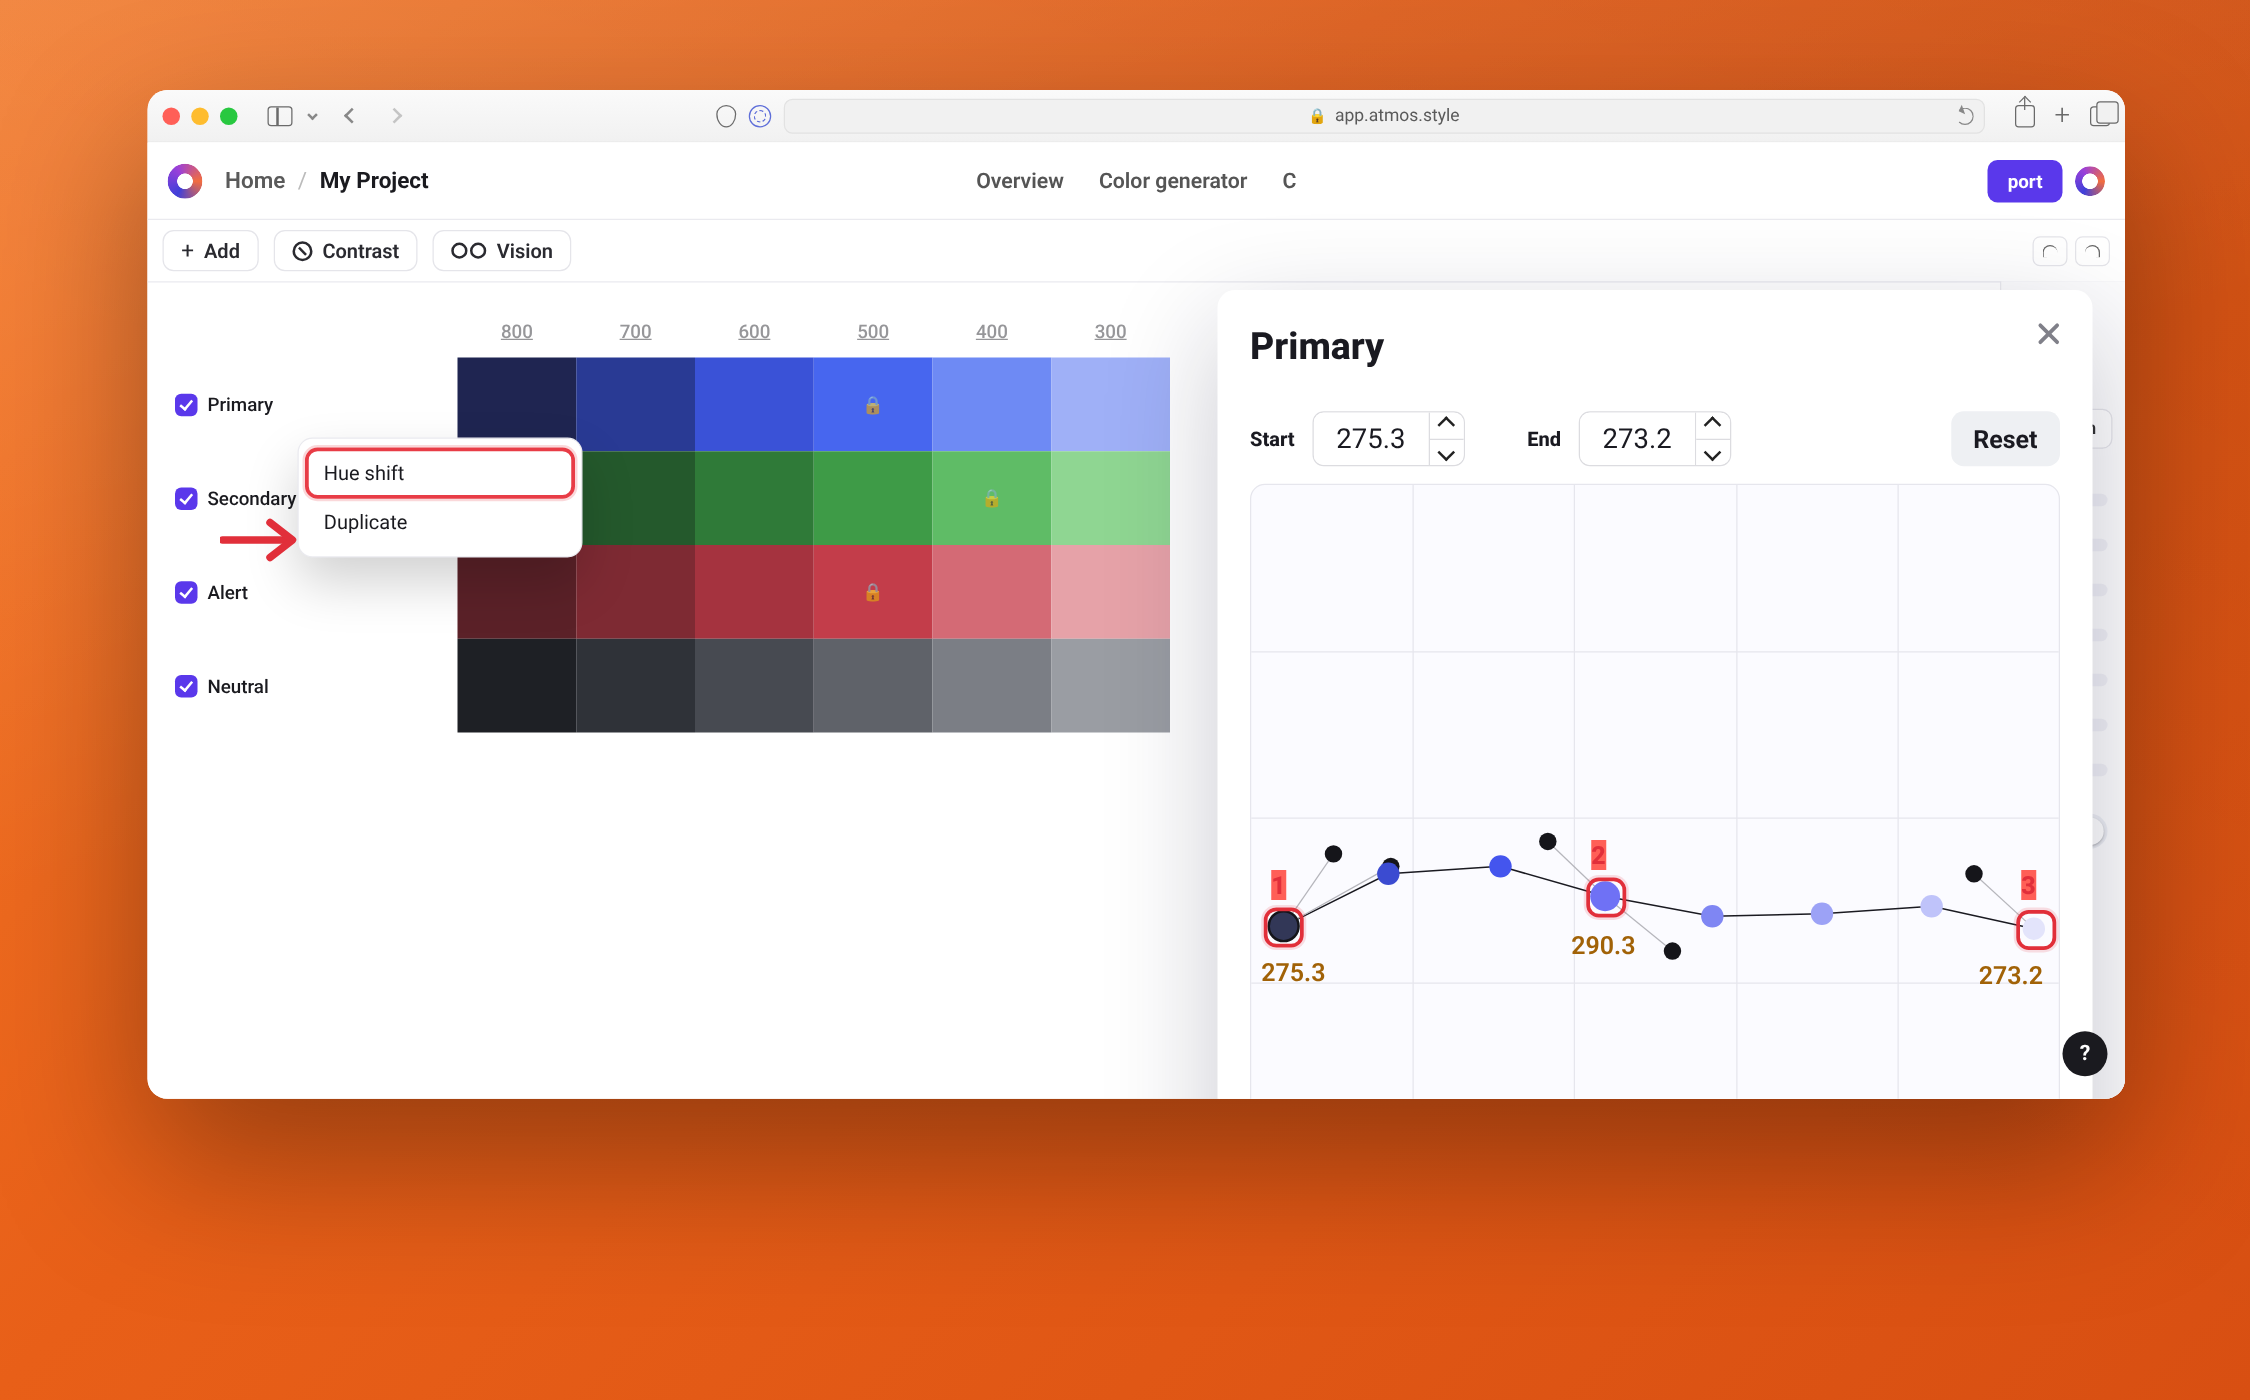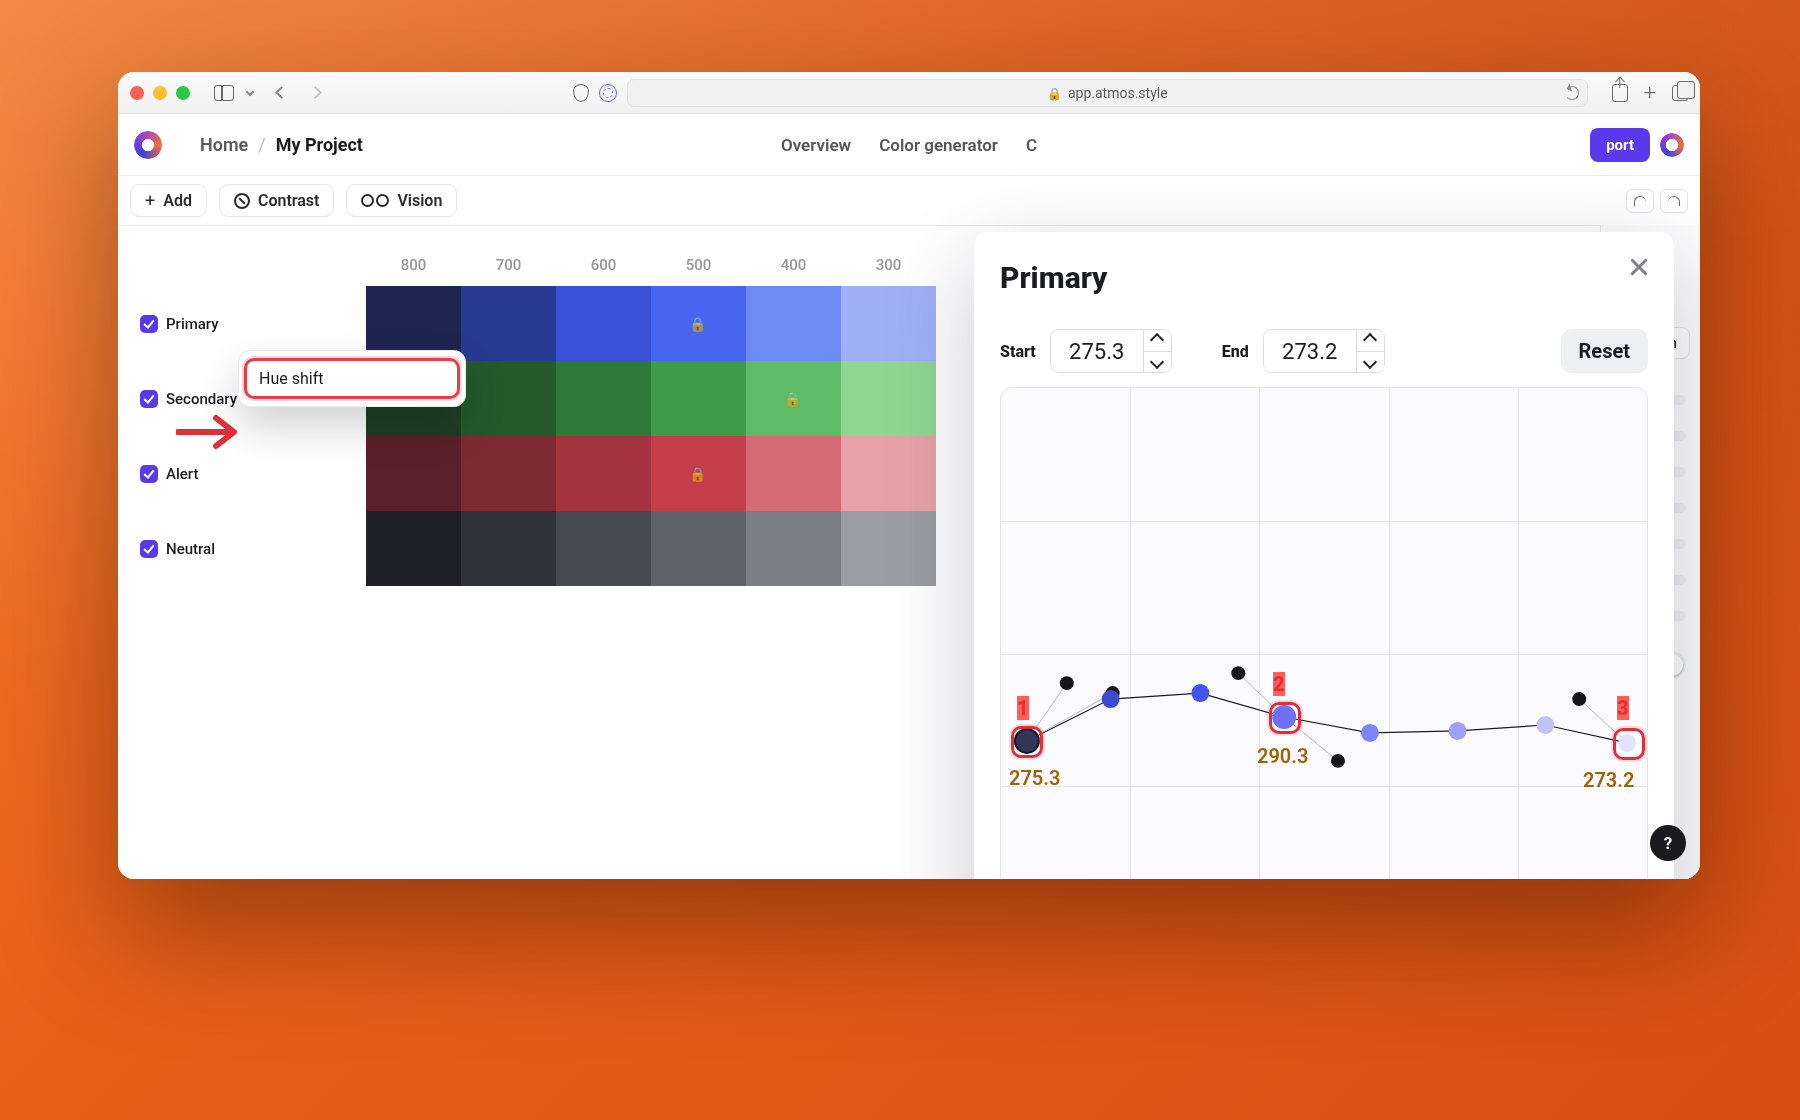--- a/index.html
+++ b/index.html
@@ -95,21 +95,21 @@
     display:flex; align-items:center;
     padding:0 16px;
     gap:18px;
   }
   .logo { width:28px; height:28px; border-radius:50%;
           background: conic-gradient(from 90deg, #f26d3f, #4040d9, #9b40d9, #f26d3f);
           -webkit-mask: radial-gradient(circle at center, transparent 6px, #000 6.5px);
           mask: radial-gradient(circle at center, transparent 6px, #000 6.5px);
         }
   .crumb { display:flex; align-items:center; gap:10px; font-size:18px;}
-  .crumb .home { color:#5a5a5a; font-weight:600;margin-left:20px;}
+  .crumb .home { color:#5a5a5a; font-weight:600;}
   .crumb .slash { color:#bbb; }
   .crumb .project { color:#1a1a1f; font-weight:700;}
 
   .tabs { position:absolute; left:50%; transform:translateX(-50%); display:flex; gap:28px; font-size:17px; color:#555; font-weight:600;}
   .tabs span { cursor:pointer; }
   .header-right { margin-left:auto; display:flex; gap:10px; align-items:center;}
   .export-btn { background:#5a38eb; color:#fff; font-weight:700; padding:8px 16px; border-radius:8px; font-size:15px;}
   .header-right .logo { width:24px; height:24px; }
 
   .app-toolbar {
@@ -132,21 +132,21 @@
   .glasses { display:flex; gap:2px; align-items:center;}
   .glasses::before, .glasses::after { content:""; width:9px; height:9px; border:2px solid #2a2a30; border-radius:50%;}
   .undo-redo { margin-left:auto; display:flex; gap:6px;}
   .ur { width:28px; height:24px; border:1px solid #e5e5ea; border-radius:6px; display:flex; align-items:center; justify-content:center;}
   .arc { width:12px; height:10px; border:1.5px solid #666; border-bottom:none; border-right:none; border-top-right-radius:10px; border-top-left-radius:10px;}
   .arc.r { transform: scaleX(-1);}
 
   
   .palette-area { padding:30px 0 0 0; position:relative; }
   .shade-labels { display:flex; margin-left:248px; }
-  .shade-labels span { width:95px; text-align:center; color:#969699; font-size:15px; font-weight:500;}
+  .shade-labels span { width:95px; text-align:center; color:#969699; font-size:15px; font-weight:500;text-decoration:underline;}
   .grid { margin-top:12px; position:relative;}
   .row { display:flex; align-items:center; height:75px;}
   .rowname { width:248px; padding-left:22px; display:flex;align-items:center; gap:8px; font-size:15px; font-weight:500; color:#1a1a1f;}
   .check { width:18px; height:18px; border-radius:5px; background:#5a38eb; position:relative;}
   .check::after{content:""; position:absolute; left:4px; top:5px; width:8px; height:4px; border-left:2px solid #fff; border-bottom:2px solid #fff; transform:rotate(-50deg);}
   .cells { display:flex; }
   .cell { width:95px; height:75px; position:relative;}
   .cell .lock{ position:absolute; left:50%; top:50%; transform:translate(-50%,-50%); font-size:14px; color:rgba(0,0,0,.65);}
   .cell .lock::before{content:"\1F512";}
 
@@ -435,20 +435,21 @@
               <div class="cell" style="background: rgb(71, 74, 81);"></div>
               <div class="cell" style="background: rgb(95, 98, 105);"></div>
               <div class="cell" style="background: rgb(123, 126, 133);"></div>
               <div class="cell" style="background: rgb(154, 157, 163);"></div>
             </div>
           </div>
         </div>
 
       <div class="ctx" id="ctx">
           <div class="ctx-item hl">Hue shift<div class="hl-ring"></div></div>
+          <div class="ctx-item">Duplicate</div>
         </div>
 
       <svg class="arrow" width="62" height="40" viewBox="0 0 62 40">
         <path d="M2 20 H52" stroke="#e12f3a" stroke-width="6" stroke-linecap="round"></path>
         <path d="M40 6 L58 20 L40 34" fill="none" stroke="#e12f3a" stroke-width="6" stroke-linecap="round" stroke-linejoin="round"></path>
       </svg>
     </div>
 
     <div class="modal">
       <h1>Primary</h1>

